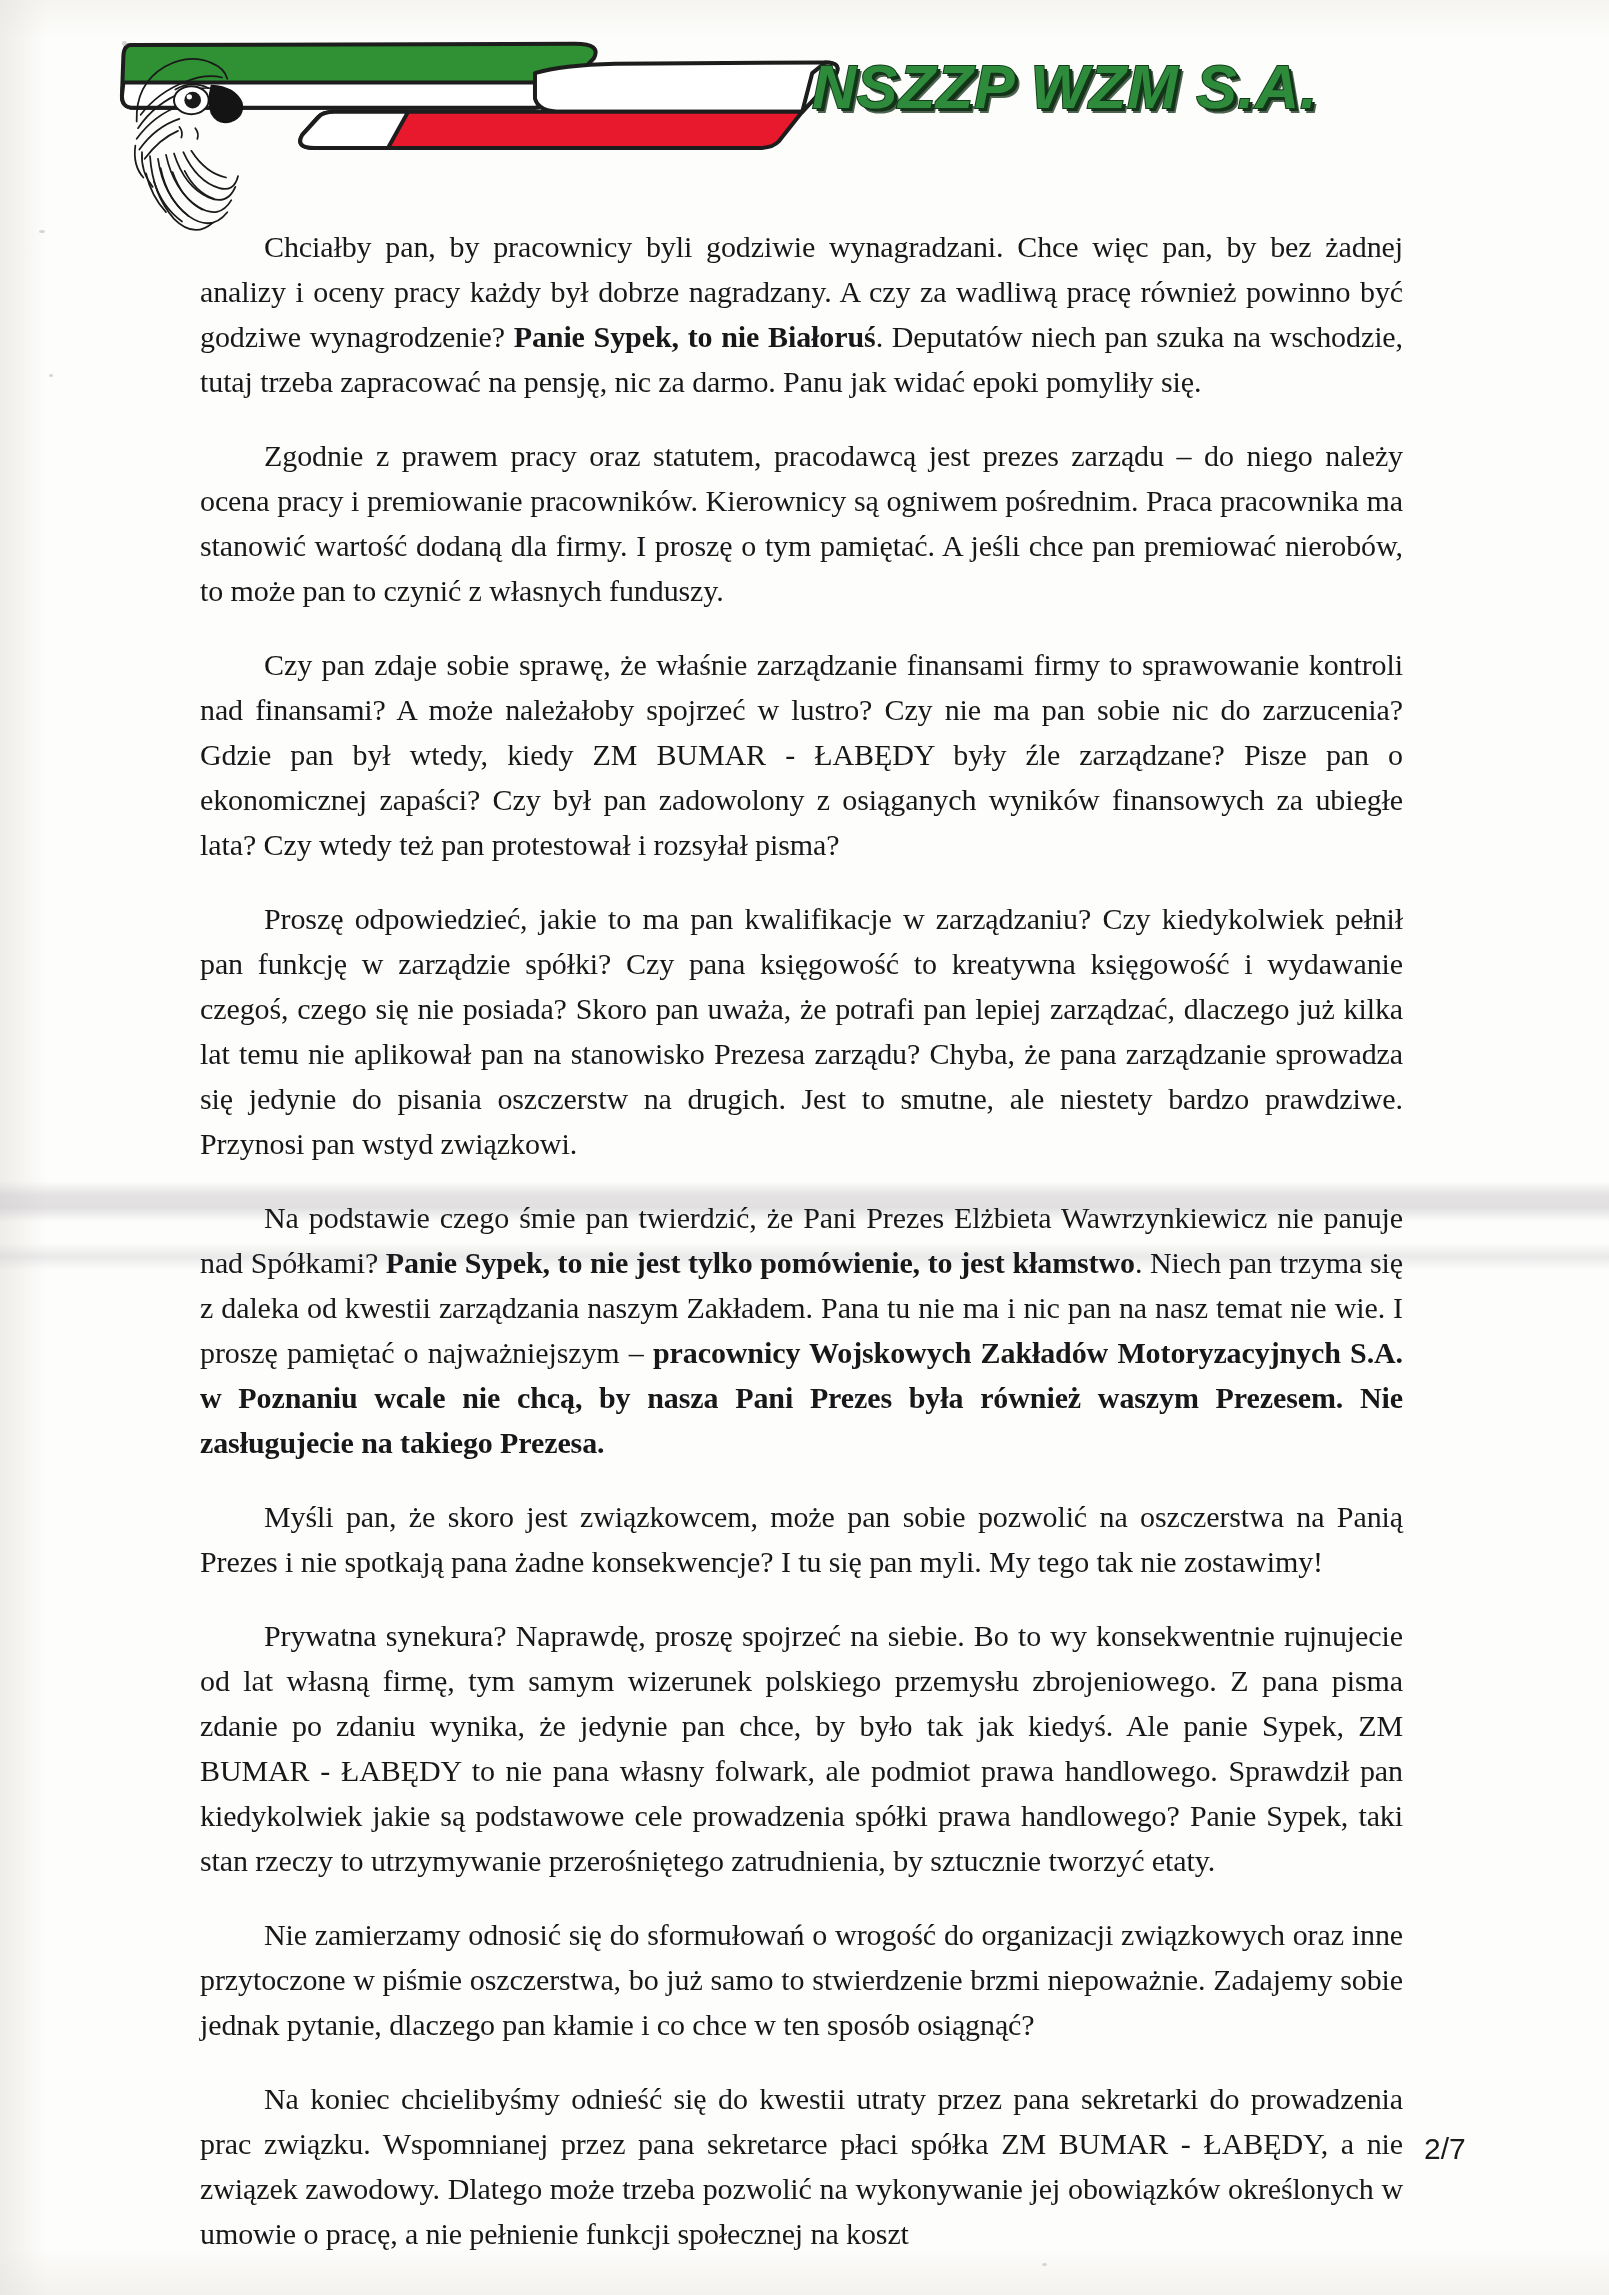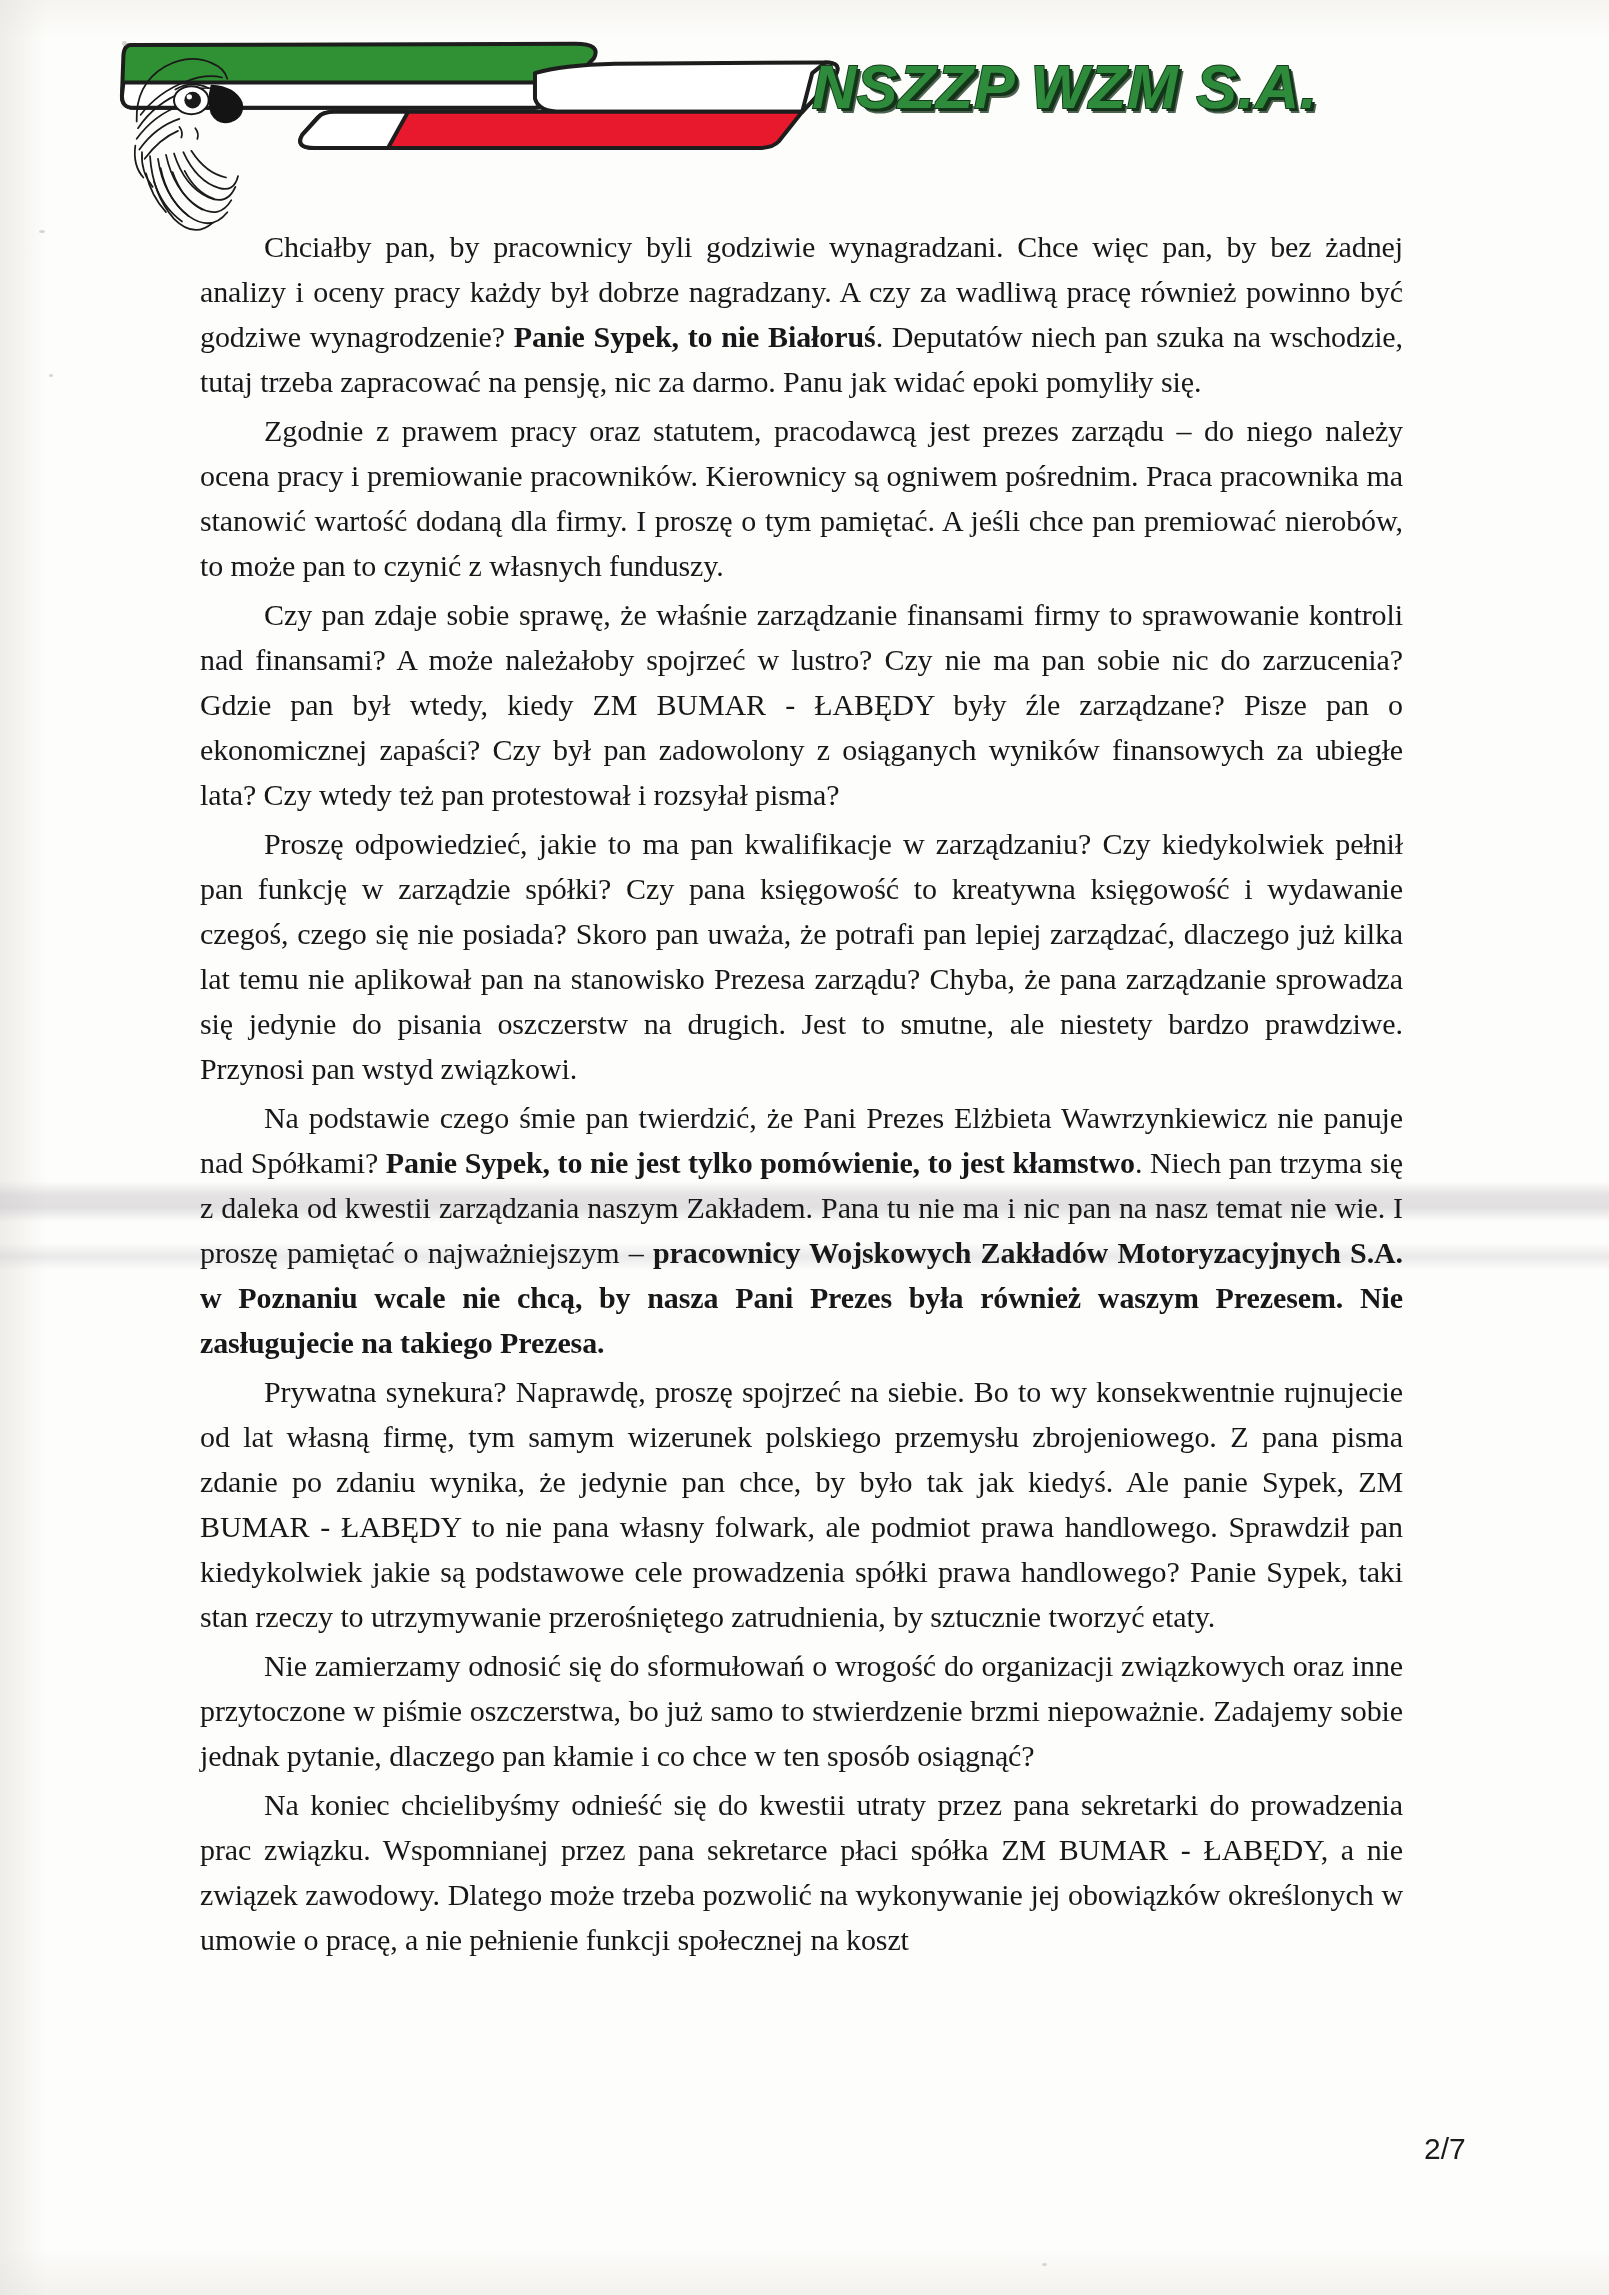--- a/index.html
+++ b/index.html
@@ -96,21 +96,21 @@
     margin: 0 0 0 0;
     text-align: justify;
     text-justify: inter-word;
     font-size: 30px;
     line-height: 45px;
     color: #18181a;
     text-indent: 64px;
     letter-spacing: -0.1px;
   }
   p.para + p.para {
-    margin-top: 4px;
+    margin-top: 29px;
   }
   p.para b {
     font-weight: 700;
   }
   .page-number {
     position: absolute;
     left: 1424px;
     top: 2132px;
     font-family: "Liberation Sans", "DejaVu Sans", sans-serif;
     font-size: 30px;
@@ -195,20 +195,21 @@
   <div class="speck" style="left:122px; top:41px; width:4.7px; height:4.7px;"></div>
   <div class="speck" style="left:49px; top:374px; width:4px; height:2.7px;"></div>
   <div class="speck" style="left:1042px; top:2263px; width:5.3px; height:3.3px;"></div>
 
   <div class="body-text" id="letter-body">
       <p class="para"><span>Chciałby pan, by pracownicy byli godziwie wynagradzani. Chce więc pan, by bez żadnej analizy i oceny pracy każdy był dobrze nagradzany. A czy za wadliwą pracę również powinno być godziwe wynagrodzenie? </span><b>Panie Sypek, to nie Białoruś</b><span>. Deputatów niech pan szuka na wschodzie, tutaj trzeba zapracować na pensję, nic za darmo. Panu jak widać epoki pomyliły się.</span></p>
       <p class="para"><span>Zgodnie z prawem pracy oraz statutem, pracodawcą jest prezes zarządu – do niego należy ocena pracy i premiowanie pracowników. Kierownicy są ogniwem pośrednim. Praca pracownika ma stanowić wartość dodaną dla firmy. I proszę o tym pamiętać. A jeśli chce pan premiować nierobów, to może pan to czynić z własnych funduszy.</span></p>
       <p class="para"><span>Czy pan zdaje sobie sprawę, że właśnie zarządzanie finansami firmy to sprawowanie kontroli nad finansami? A może należałoby spojrzeć w lustro? Czy nie ma pan sobie nic do zarzucenia? Gdzie pan był wtedy, kiedy ZM BUMAR - ŁABĘDY były źle zarządzane? Pisze pan o ekonomicznej zapaści? Czy był pan zadowolony z osiąganych wyników finansowych za ubiegłe lata?  Czy wtedy też pan protestował i rozsyłał pisma?</span></p>
       <p class="para"><span>Proszę odpowiedzieć, jakie to ma pan kwalifikacje w zarządzaniu? Czy kiedykolwiek pełnił pan funkcję w zarządzie spółki? Czy pana księgowość to kreatywna księgowość i wydawanie czegoś, czego się nie posiada? Skoro pan uważa, że potrafi pan lepiej zarządzać, dlaczego już kilka lat temu nie aplikował pan na stanowisko Prezesa zarządu? Chyba, że pana zarządzanie sprowadza się jedynie do pisania oszczerstw na drugich. Jest to smutne, ale niestety bardzo prawdziwe. Przynosi pan wstyd związkowi.</span></p>
       <p class="para"><span>Na podstawie czego śmie pan twierdzić, że Pani Prezes Elżbieta Wawrzynkiewicz nie panuje nad Spółkami? </span><b>Panie Sypek, to nie jest tylko pomówienie, to jest kłamstwo</b><span>. Niech pan trzyma się z daleka od kwestii zarządzania naszym Zakładem. Pana tu nie ma i nic pan na nasz temat nie wie. I proszę pamiętać o najważniejszym – </span><b>pracownicy Wojskowych Zakładów Motoryzacyjnych S.A. w Poznaniu wcale nie chcą, by nasza Pani Prezes była również waszym Prezesem. Nie zasługujecie na takiego Prezesa.</b></p>
+      <p class="para"><span>Myśli pan, że skoro jest związkowcem, może pan sobie pozwolić na oszczerstwa na Panią Prezes i nie spotkają pana żadne konsekwencje? I tu się pan myli. My tego tak nie zostawimy!</span></p>
       <p class="para"><span>Prywatna synekura? Naprawdę, proszę spojrzeć na siebie. Bo to wy konsekwentnie rujnujecie od lat własną firmę, tym samym wizerunek polskiego przemysłu zbrojeniowego. Z pana pisma zdanie po zdaniu wynika, że jedynie pan chce, by było tak jak kiedyś. Ale panie Sypek, ZM BUMAR - ŁABĘDY to nie pana własny folwark, ale podmiot prawa handlowego. Sprawdził pan kiedykolwiek jakie są podstawowe cele prowadzenia spółki prawa handlowego? Panie Sypek, taki stan rzeczy to utrzymywanie przerośniętego zatrudnienia, by sztucznie tworzyć etaty.</span></p>
       <p class="para"><span>Nie zamierzamy odnosić się do sformułowań o wrogość do organizacji związkowych oraz inne przytoczone w piśmie oszczerstwa, bo już samo to stwierdzenie brzmi niepoważnie. Zadajemy sobie jednak pytanie, dlaczego pan kłamie i co chce w ten sposób osiągnąć?</span></p>
       <p class="para"><span>Na koniec chcielibyśmy odnieść się do kwestii utraty przez pana sekretarki do prowadzenia prac związku. Wspomnianej przez pana sekretarce płaci spółka ZM BUMAR - ŁABĘDY, a nie związek zawodowy. Dlatego może trzeba pozwolić na wykonywanie jej obowiązków określonych w umowie o pracę, a nie pełnienie funkcji społecznej na koszt</span></p>
     </div>
 
   <div class="page-number">2/7</div>
 
 </div>
 
 

